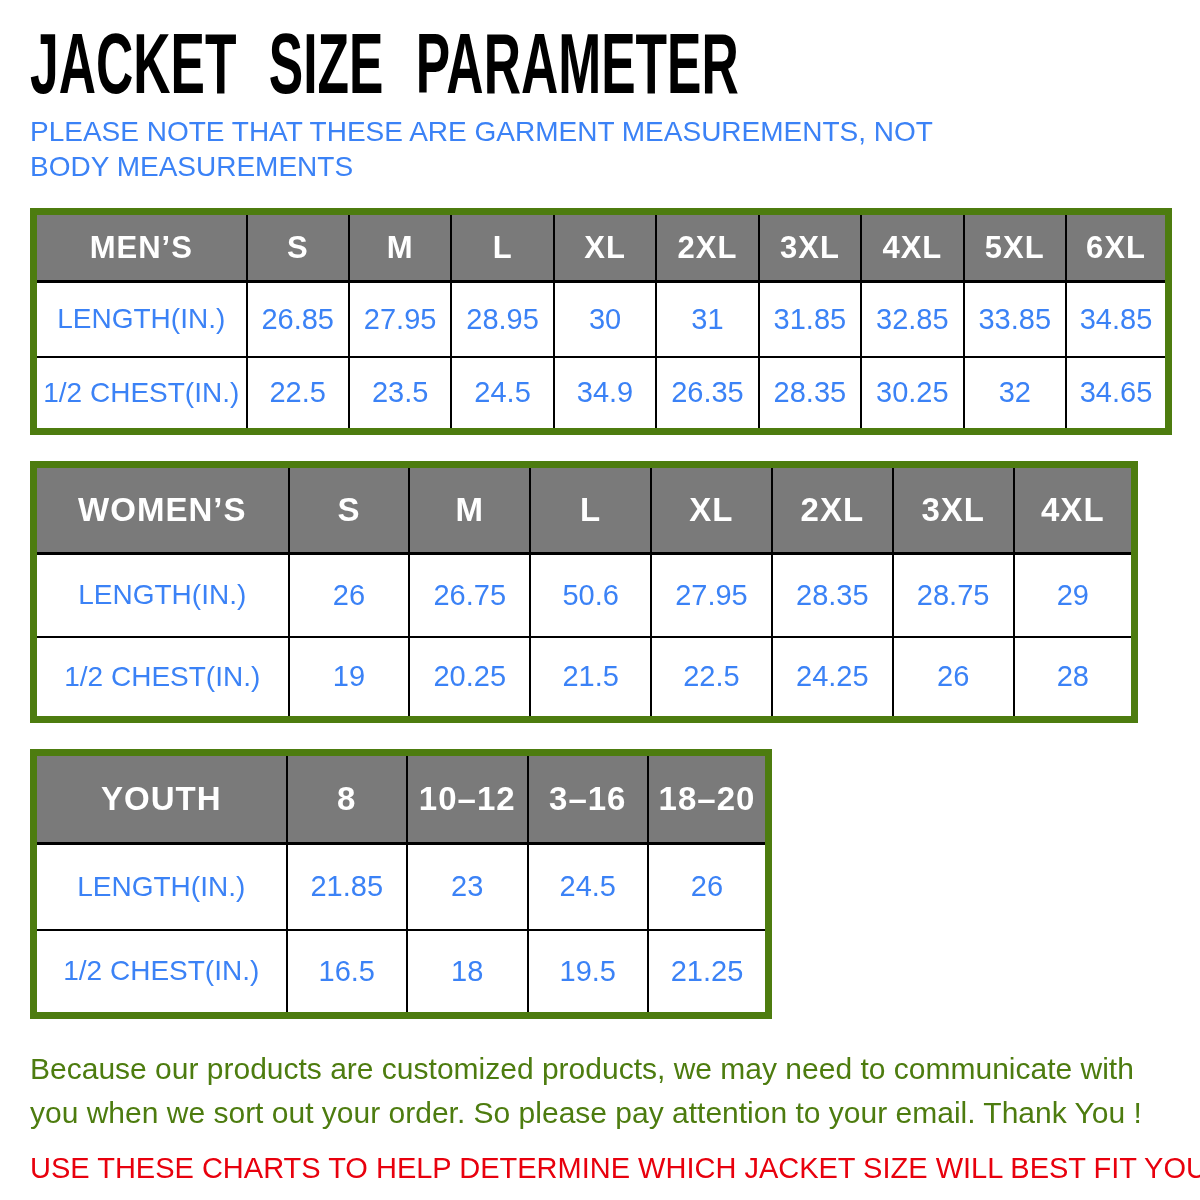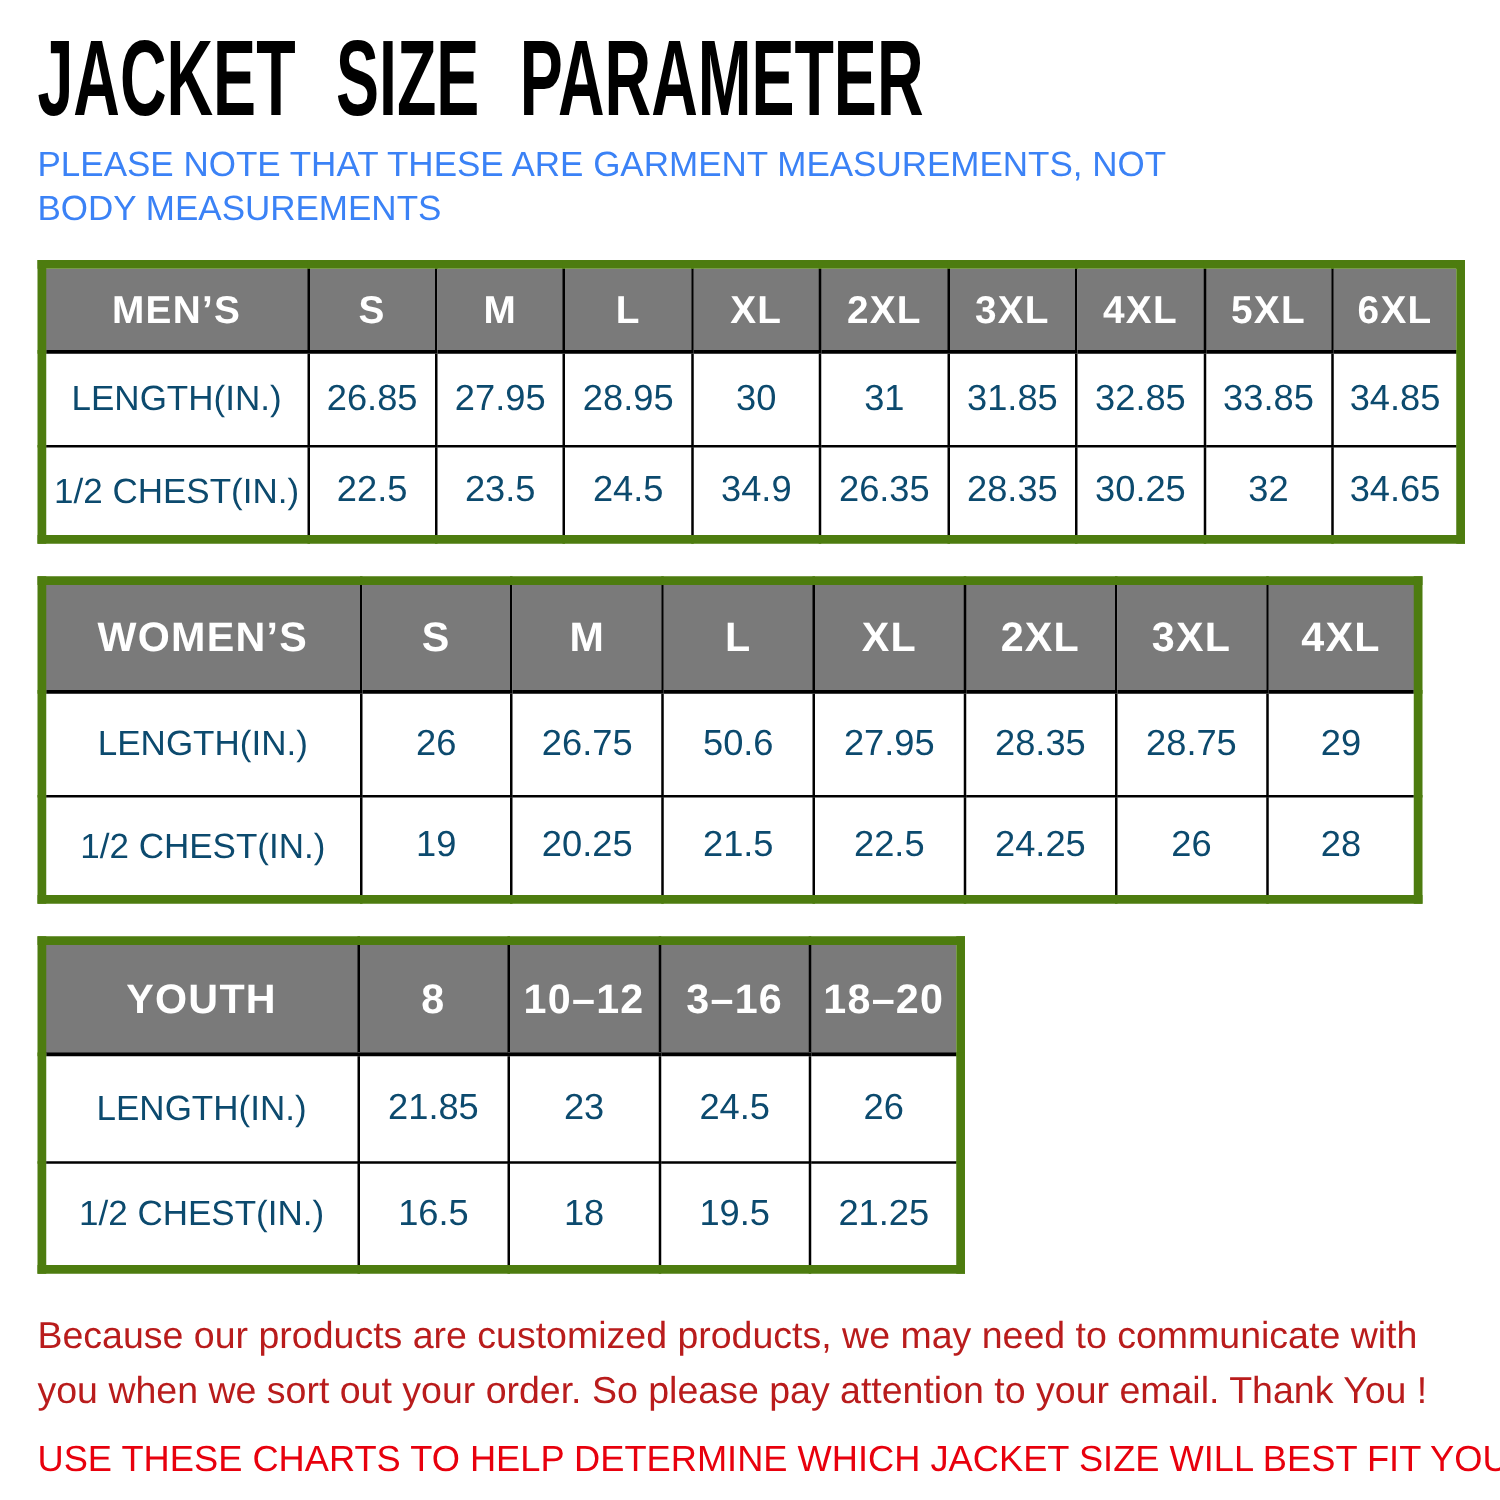--- a/index.html
+++ b/index.html
@@ -55,21 +55,21 @@
   table.size-table { border: 7px solid #4d7c0f; }
   table.size-table thead th {
     background: #7a7a7a;
     color: #ffffff;
     font-weight: bold;
     font-size: 33px;
     letter-spacing: 1px;
     border-bottom: 3px solid #000;
   }
   table.size-table td {
-    color: #0c4a6e;
+    color: #3b82f6;
     font-size: 29px;
     background: #fff;
   }
   table.size-table td.row-label { font-size: 28px; letter-spacing: 0px; }
   
   #tbl-mens { width: 1142px; margin-top: 24px; }
   #tbl-mens col.c-label { width: 213px; }
   #tbl-mens thead tr { height: 70px; }
   #tbl-mens tbody tr { height: 75px; }
   #tbl-mens thead th { font-size: 31px; }
@@ -79,21 +79,21 @@
   #tbl-womens thead tr { height: 89px; }
   #tbl-womens tbody tr { height: 83px; }
   
   #tbl-youth { width: 742px; }
   #tbl-youth col.c-label { width: 253px; }
   #tbl-youth thead tr { height: 91px; }
   #tbl-youth tbody tr { height: 86px; }
   .footer-para {
     margin: 28px 0 0 0;
     width: 1145px;
-    color: #b91c1c;
+    color: #4d7c0f;
     font-size: 30px;
     line-height: 1.48;
   }
   .footer-caps {
     margin: 16px 0 0 0;
     color: #e8000d;
     font-size: 29px;
     white-space: nowrap;
   }
 </style>

